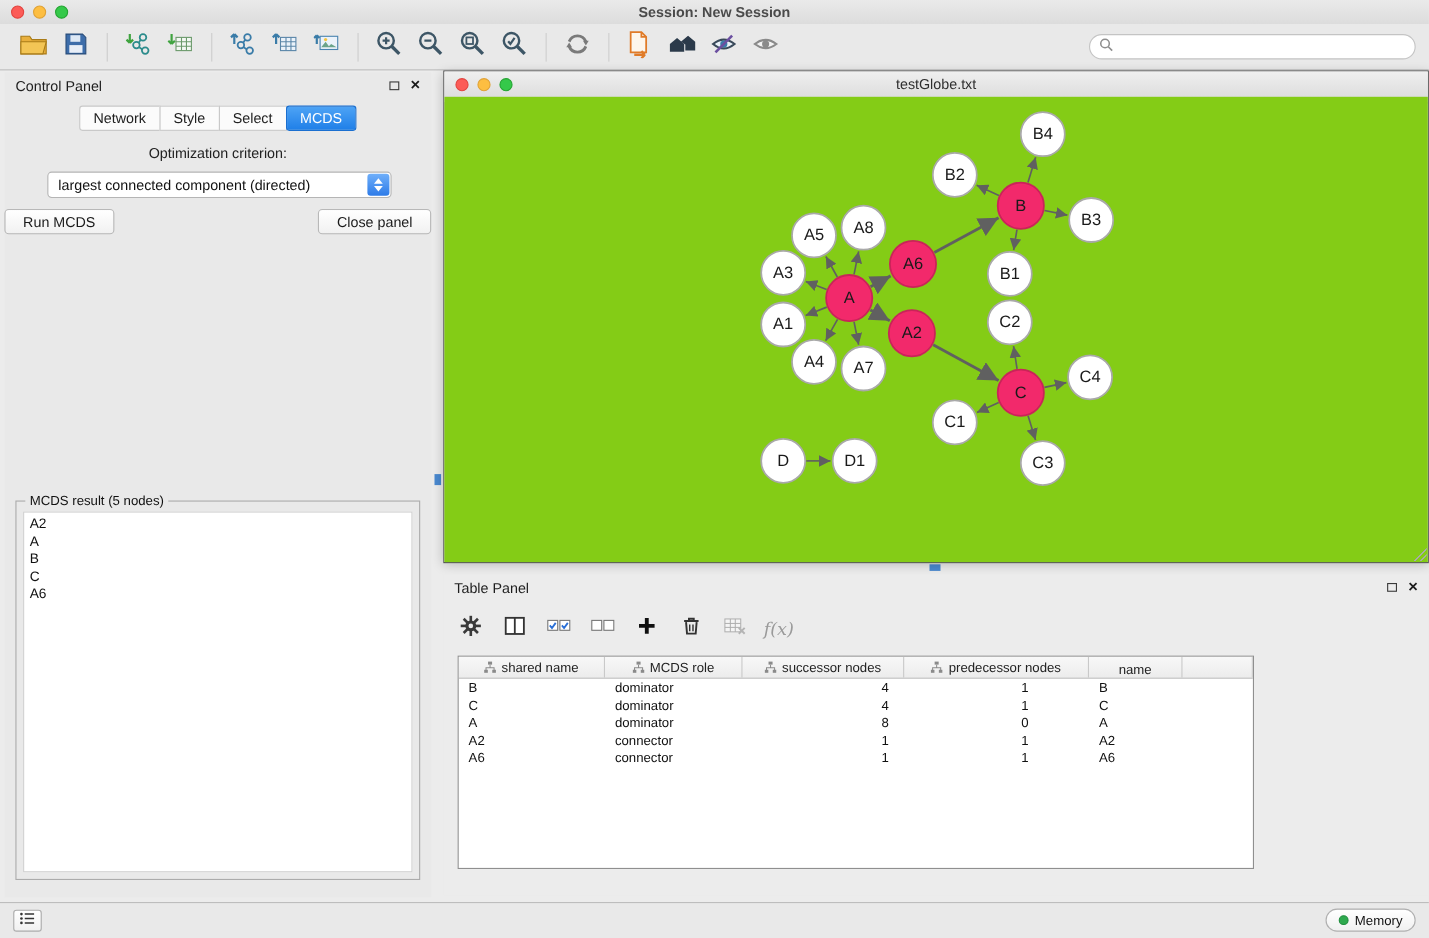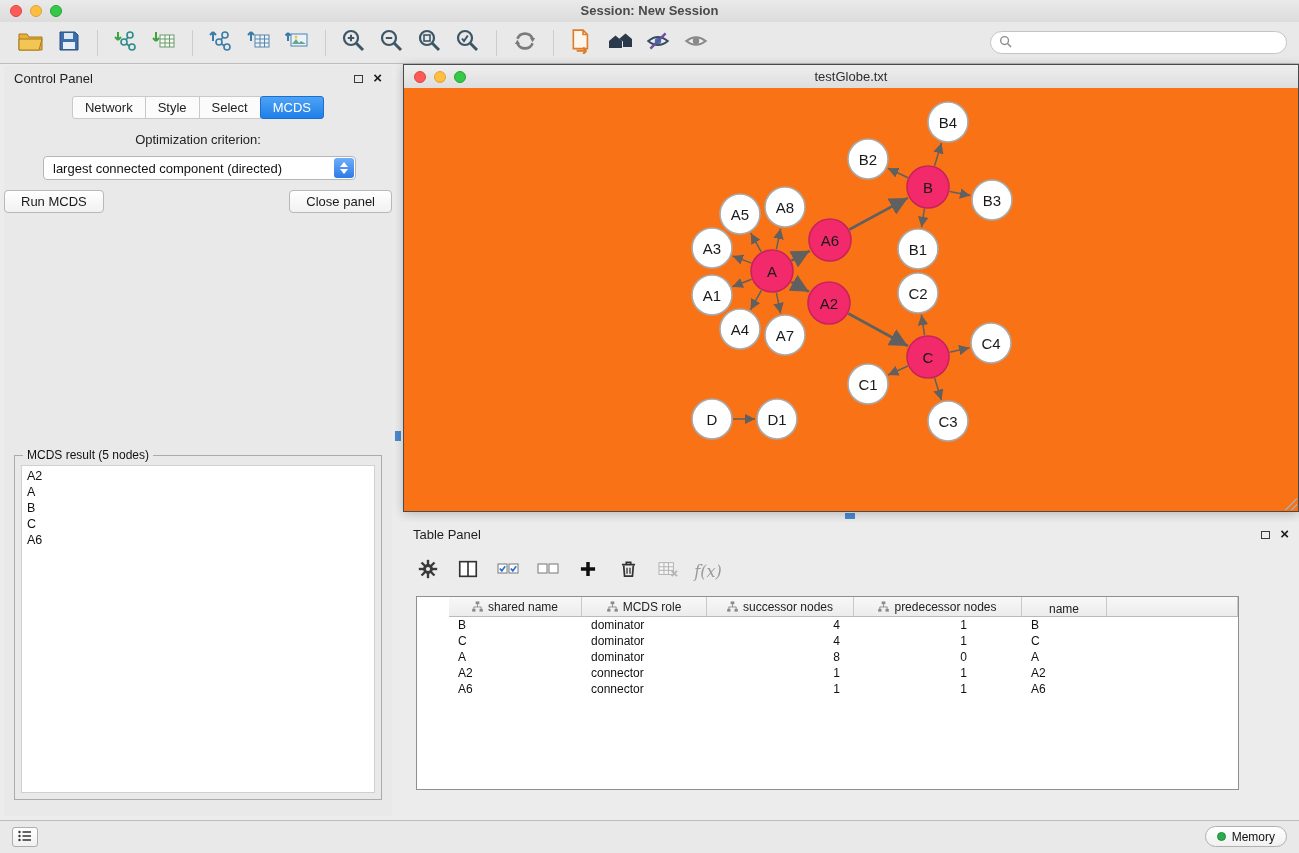--- a/index.html
+++ b/index.html
@@ -78,34 +78,34 @@
   .h-split-handle { position:absolute; left:845px; top:513px; width:10px; height:6px; background:#4A89D0; }
 
   
   .net-window { position:absolute; left:403px; top:64px; width:896px; height:448px;
     border:1px solid #4A4A4A; background:#FFF; box-shadow:0 2px 10px rgba(0,0,0,.22); }
   .net-titlebar { position:absolute; top:0; left:0; right:0; height:29px;
     background:linear-gradient(#EFEFEF,#DADADA); border-bottom:1px solid #AFAFAF; }
   .net-titlebar .lights { top:6px; }
   .net-title { position:absolute; left:0; right:0; top:4px; text-align:center; font-size:13px;
     color:#2E2E2E; }
-  .net-canvas { position:absolute; top:23px; left:0; right:0; bottom:0; background:#f97316; }
+  .net-canvas { position:absolute; top:23px; left:0; right:0; bottom:0; background:#84cc16; }
   .net-canvas svg { position:absolute; top:0; left:0; }
   .resize-grip { position:absolute; right:1px; bottom:1px; width:12px; height:12px;
     background:
       linear-gradient(135deg, transparent 0 50%, #AAA 50% 58%, transparent 58% 74%, #AAA 74% 82%, transparent 82%); }
 
   
   .table-panel { position:absolute; left:403px; top:522px; width:896px; height:292px; background:#ECECEC; }
   .tp-toolbar { position:absolute; top:28px; left:8px; height:42px; display:flex; align-items:center; gap:6px; }
   .tp-btn { width:34px; height:32px; display:flex; align-items:center; justify-content:center; }
   .fx-label { font-size:16px; font-style:italic; color:#9A9A9A; font-family:"DejaVu Serif","Liberation Serif",serif; }
 
-  .tbl { position:absolute; left:13px; top:74px; width:823px; height:194px; background:#FFF;
-    border:1px solid #8F8F8F; overflow:hidden;padding-left:32px; }
+  .tbl { position:absolute; left:13px; top:74px; width:724px; height:194px; background:#FFF;
+    border:1px solid #8F8F8F; overflow:hidden; }
   .tbl-head { display:flex; height:20px; background:linear-gradient(#F8F8F8,#ECECEC);
     border-bottom:1px solid #B9B9B9; }
   .th { display:flex; align-items:center; justify-content:center; gap:5px; font-size:12px;
     color:#222; border-right:1px solid #C9C9C9; overflow:hidden; white-space:nowrap; }
   .tbl-row { display:flex; height:16px; align-items:center; }
   .td { font-size:12px; color:#111; overflow:hidden; white-space:nowrap; }
   .c0 { width:133px; } .c1 { width:125px; } .c2 { width:147px; } .c3 { width:168px; } .c4 { width:85px;flex-direction:column; }
   .cf { flex:1; }
   .td.c0,.td.c1,.td.c4 { padding-left:9px; }
   .td.c2 { text-align:right; padding-right:14px; }

